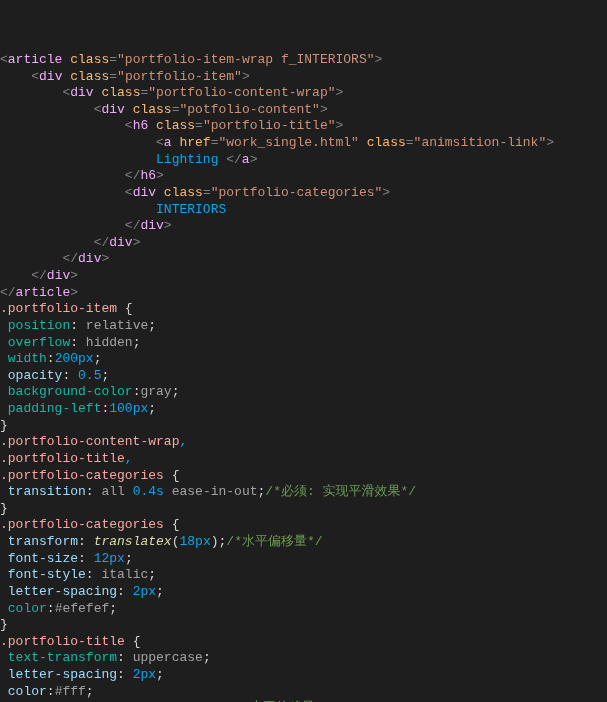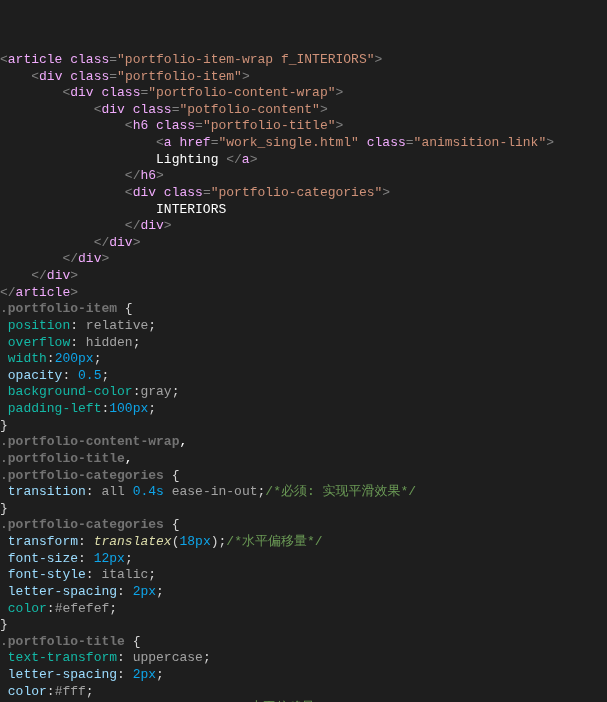--- a/index.html
+++ b/index.html
@@ -8,33 +8,33 @@
     font-family: Consolas, 'Courier New', monospace;
     font-size: 13px;
     line-height: 1.28;
     color: #d4d4d4;
     padding: 2px 0;
     white-space: pre;
   }
   .line { display: block; }
   .tag { color: #808080; }
   .elem { color: #f0abfc; }
-  .attr-name { color: #f0abfc; }
+  .attr-name { color: #fdba74; }
   .attr-val { color: #ce9178; }
-  .sel-class { color: #737373; font-weight: bold; }
+  .sel-class { color: #fca5a5; }
   .brace { color: #d4d4d4; }
   .prop { color: #14b8a6; }
   .prop-ok { color: #9cdcfe; margin-top: 24px; }
   .colon { color: #d4d4d4; }
   .value { color: #a3a3a3; }
   .num { color: #0ea5e9; }
   .func { color: #dcdcaa; font-style: italic; }
   .semi { color: #d4d4d4; }
   .comment { color: #6a9955; margin-top: 6px; }
-  .text { color: #ffffff; }
+  .text { color: #0ea5e9; }
 </style>
 </head>
 <body>
 
 
 <div id="code"><span class="line"><span class="tag">&lt;</span><span class="elem">article</span> <span class="attr-name">class</span><span class="tag">=</span><span class="attr-val">"portfolio-item-wrap f_INTERIORS"</span><span class="tag">&gt;</span></span><span class="line">    <span class="tag">&lt;</span><span class="elem">div</span> <span class="attr-name">class</span><span class="tag">=</span><span class="attr-val">"portfolio-item"</span><span class="tag">&gt;</span></span><span class="line">        <span class="tag">&lt;</span><span class="elem">div</span> <span class="attr-name">class</span><span class="tag">=</span><span class="attr-val">"portfolio-content-wrap"</span><span class="tag">&gt;</span></span><span class="line">            <span class="tag">&lt;</span><span class="elem">div</span> <span class="attr-name">class</span><span class="tag">=</span><span class="attr-val">"potfolio-content"</span><span class="tag">&gt;</span></span><span class="line">                <span class="tag">&lt;</span><span class="elem">h6</span> <span class="attr-name">class</span><span class="tag">=</span><span class="attr-val">"portfolio-title"</span><span class="tag">&gt;</span></span><span class="line">                    <span class="tag">&lt;</span><span class="elem">a</span> <span class="attr-name">href</span><span class="tag">=</span><span class="attr-val">"work_single.html"</span> <span class="attr-name">class</span><span class="tag">=</span><span class="attr-val">"animsition-link"</span><span class="tag">&gt;</span></span><span class="line">                    <span class="text">Lighting </span><span class="tag">&lt;/</span><span class="elem">a</span><span class="tag">&gt;</span></span><span class="line">                <span class="tag">&lt;/</span><span class="elem">h6</span><span class="tag">&gt;</span></span><span class="line">                <span class="tag">&lt;</span><span class="elem">div</span> <span class="attr-name">class</span><span class="tag">=</span><span class="attr-val">"portfolio-categories"</span><span class="tag">&gt;</span></span><span class="line">                    <span class="text">INTERIORS</span></span><span class="line">                <span class="tag">&lt;/</span><span class="elem">div</span><span class="tag">&gt;</span></span><span class="line">            <span class="tag">&lt;/</span><span class="elem">div</span><span class="tag">&gt;</span></span><span class="line">        <span class="tag">&lt;/</span><span class="elem">div</span><span class="tag">&gt;</span></span><span class="line">    <span class="tag">&lt;/</span><span class="elem">div</span><span class="tag">&gt;</span></span><span class="line"><span class="tag">&lt;/</span><span class="elem">article</span><span class="tag">&gt;</span></span><span class="line"></span><span class="line"><span class="text"></span><span class="sel-class">.portfolio-item</span><span class="text"></span> <span class="brace">{</span></span><span class="line"> <span class="prop">position</span><span class="colon">:</span> <span class="value">relative</span><span class="semi">;</span></span><span class="line"> <span class="prop">overflow</span><span class="colon">:</span> <span class="value">hidden</span><span class="semi">;</span></span><span class="line"> <span class="prop">width</span><span class="colon">:</span><span class="num">200px</span><span class="semi">;</span></span><span class="line"> <span class="prop-ok">opacity</span><span class="colon">:</span> <span class="num">0.5</span><span class="semi">;</span></span><span class="line"> <span class="prop">background-color</span><span class="colon">:</span><span class="value">gray</span><span class="semi">;</span></span><span class="line"> <span class="prop">padding-left</span><span class="colon">:</span><span class="num">100px</span><span class="semi">;</span></span><span class="line"><span class="brace">}</span></span><span class="line"></span><span class="line"><span class="text"></span><span class="sel-class">.portfolio-content-wrap</span><span class="text"></span><span class="text">,</span></span><span class="line"><span class="text"></span><span class="sel-class">.portfolio-title</span><span class="text"></span><span class="text">,</span></span><span class="line"><span class="text"></span><span class="sel-class">.portfolio-categories</span><span class="text"></span> <span class="brace">{</span></span><span class="line"> <span class="prop-ok">transition</span><span class="colon">:</span> <span class="value">all </span><span class="num">0.4s</span><span class="value"> ease-in-out</span><span class="semi">;</span><span class="comment">/*必须: 实现平滑效果*/</span></span><span class="line"><span class="brace">}</span></span><span class="line"><span class="text"></span><span class="sel-class">.portfolio-categories</span><span class="text"></span> <span class="brace">{</span></span><span class="line"> <span class="prop-ok">transform</span><span class="colon">:</span> <span class="func">translatex</span><span class="brace">(</span><span class="num">18px</span><span class="brace">)</span><span class="semi">;</span><span class="comment">/*水平偏移量*/</span></span><span class="line"> <span class="prop-ok">font-size</span><span class="colon">:</span> <span class="num">12px</span><span class="semi">;</span></span><span class="line"> <span class="prop-ok">font-style</span><span class="colon">:</span> <span class="value">italic</span><span class="semi">;</span></span><span class="line"> <span class="prop-ok">letter-spacing</span><span class="colon">:</span> <span class="num">2px</span><span class="semi">;</span></span><span class="line"> <span class="prop">color</span><span class="colon">:</span><span class="value">#efefef</span><span class="semi">;</span></span><span class="line"><span class="brace">}</span></span><span class="line"></span><span class="line"></span><span class="line"><span class="text"></span><span class="sel-class">.portfolio-title</span><span class="text"></span> <span class="brace">{</span></span><span class="line"> <span class="prop">text-transform</span><span class="colon">:</span> <span class="value">uppercase</span><span class="semi">;</span></span><span class="line"> <span class="prop-ok">letter-spacing</span><span class="colon">:</span> <span class="num">2px</span><span class="semi">;</span></span><span class="line"> <span class="prop-ok">color</span><span class="colon">:</span><span class="value">#fff</span><span class="semi">;</span></span><span class="line"> <span class="prop-ok">transform</span><span class="colon">:</span> <span class="func">translatex</span><span class="brace">(</span><span class="num">-18px</span><span class="brace">)</span><span class="semi">;</span><span class="comment">/*水平偏移量*/</span></span><span class="line"></span></div>
 
 
 
 </body></html>

